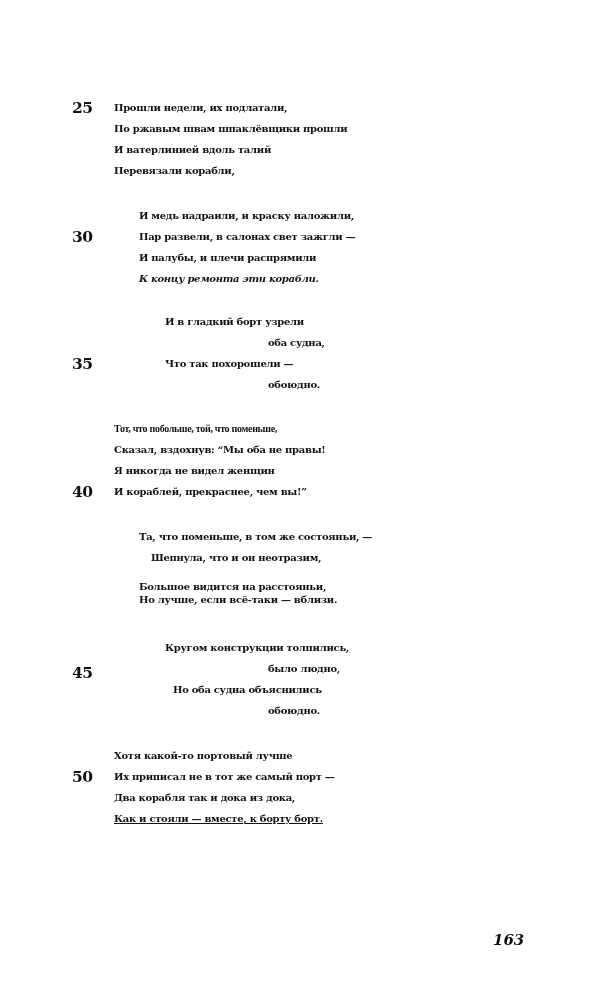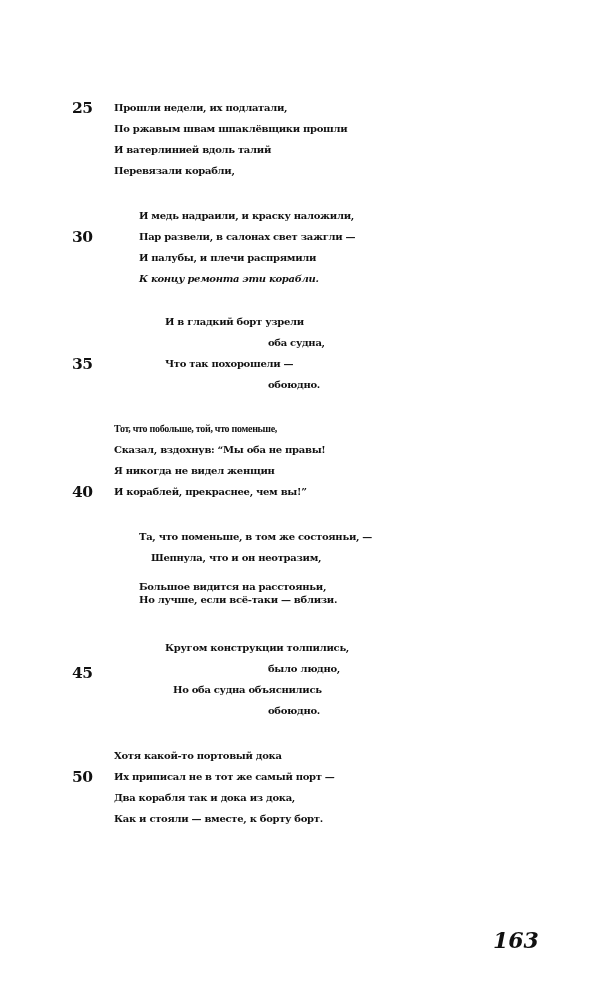--- a/index.html
+++ b/index.html
@@ -35,21 +35,21 @@
       left: 72px;
       font-size: 15.5px;
       font-weight: bold;
       line-height: 21px;
       letter-spacing: -0.5px;
     }
     .page-number {
       position: absolute;
       left: 493px;
       top: 918px;
-      font-size: 22px;
+      font-size: 15px;
       font-weight: bold;
       font-style: italic;
       line-height: 20px;
     }
   </style>
 </head>
 <body>
 
 <div class="page">
 
@@ -94,21 +94,21 @@
 
   <div>
     <span class="lnum" style="top:625px;margin-top:25px;">45</span>
     <div class="line" style="left:165px; top:625px;">Кругом конструкции толпились,</div>
     <div class="line" style="left:268px; top:646px;">было людно,</div>
     <div class="line" style="left:165px; top:667px;margin-left:8px;">Но оба судна объяснились</div>
     <div class="line" style="left:268px; top:688px;">обоюдно.</div>
   </div>
 
   <div>
-    <div class="line" style="left:114px; top:733px;">Хотя какой-то портовый дока</div>
+    <div class="line" style="left:114px; top:733px;">Хотя какой-то портовый лучше</div>
     <span class="lnum" style="top:754px;">50</span>
     <div class="line" style="left:114px; top:754px;">Их приписал не в тот же самый порт —</div>
     <div class="line" style="left:114px; top:775px;">Два корабля так и дока из дока,</div>
-    <div class="line" style="left:114px; top:796px;">Как и стояли — вместе, к борту борт.</div>
+    <div class="line" style="left:114px; top:796px;text-decoration:underline;">Как и стояли — вместе, к борту борт.</div>
   </div>
 
   <div class="page-number">163</div>
 </div>
 
 </body></html>

